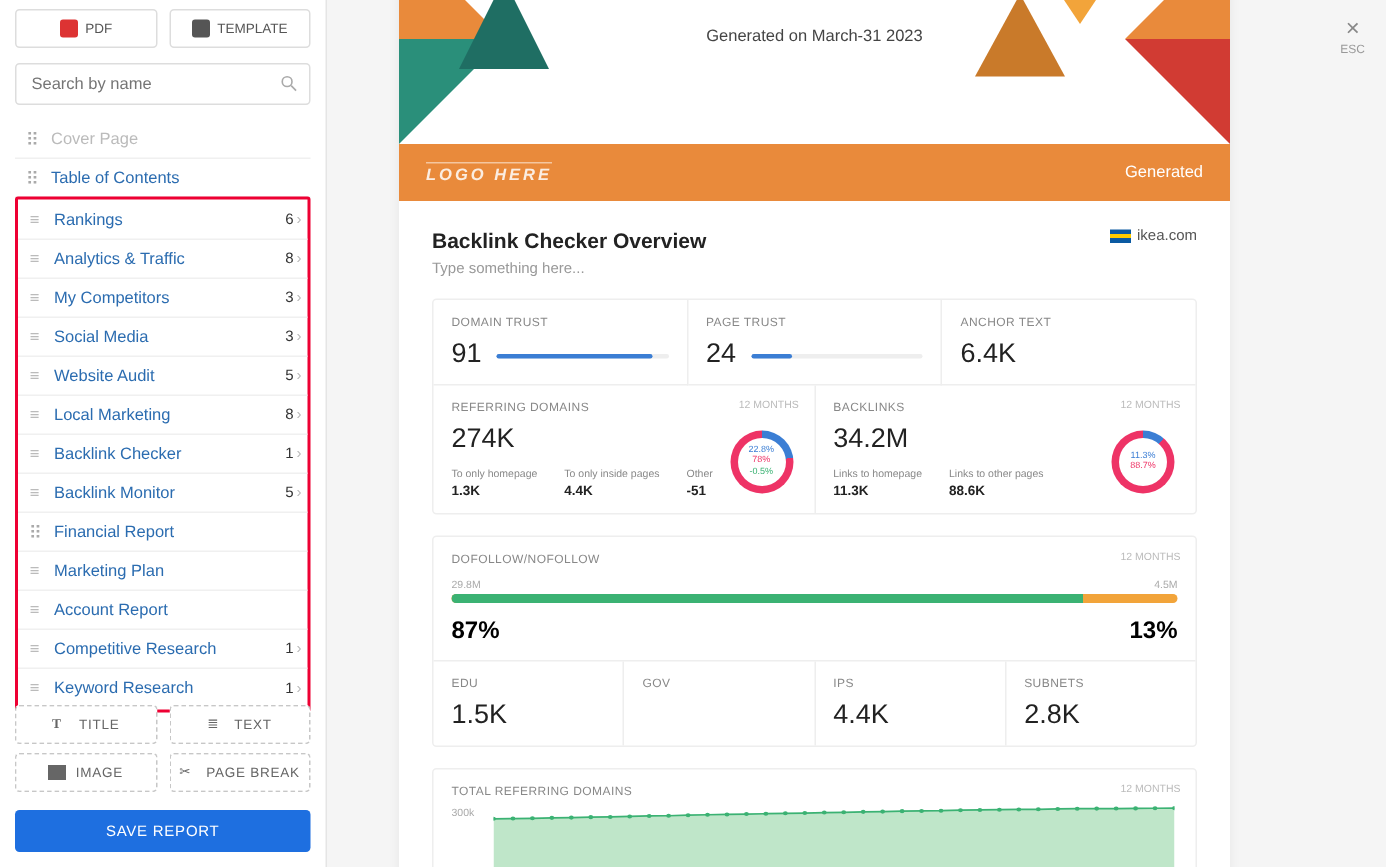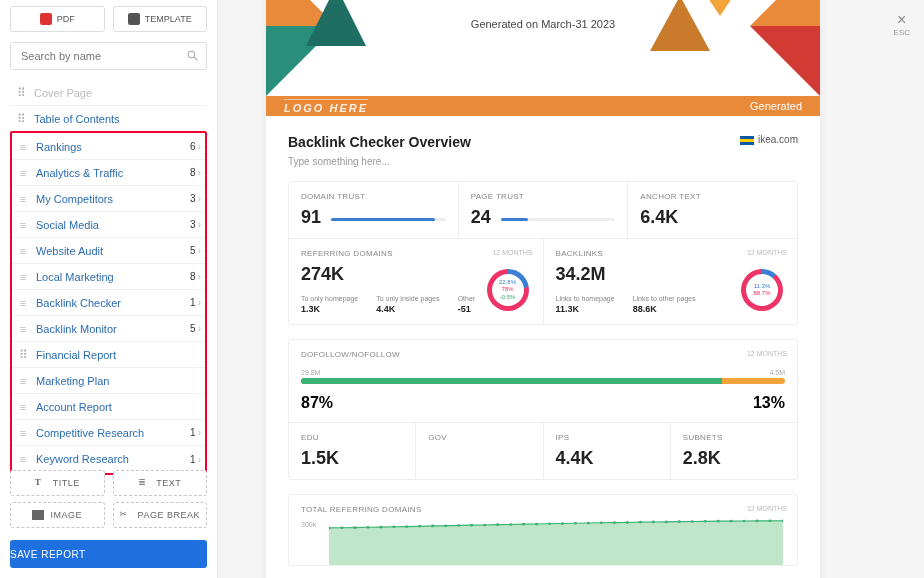--- a/index.html
+++ b/index.html
@@ -23,42 +23,42 @@
   .nav-item .chev { color:#bbb; font-size:10px; }
   .nav-item.disabled { color:#bbb; }
   .nav-item.plain-drag .drag { color:#aaa; font-size:12px; letter-spacing:-1px;}
   .highlight-box { border:2px solid #e03; border-radius:2px; padding:1px 0; margin-top:-1px; }
 
   .footer-btns { position:absolute; left:10px; bottom:44px; right:10px; }
   .fb-row { display:flex; gap:8px; margin-bottom:6px;}
   .fb { flex:1; height:26px; border:1px dashed #c7c7c7; border-radius:3px; display:flex; align-items:center; justify-content:center; gap:6px; font-size:9px; letter-spacing:0.5px; color:#666; background:#fff;}
   .fb svg, .fb .ico { width:12px; height:12px; }
 
-  .save-btn { position:absolute; left:10px; right:10px; bottom:10px; height:28px; background:#1e6fe0; color:#fff; font-size:10px; letter-spacing:0.5px; display:flex; align-items:center; justify-content:flex-start; border-radius:3px; cursor:pointer;}
+  .save-btn { position:absolute; left:10px; right:10px; bottom:10px; height:28px; background:#1e6fe0; color:#fff; font-size:10px; letter-spacing:0.5px; display:flex; align-items:center; justify-content:center; border-radius:3px; cursor:pointer;}
 
   .canvas { position:absolute; left:218px; right:56px; top:0; bottom:0; padding:0 48px; overflow:hidden; }
   .page { background:#fff; width:100%; height:700px; box-shadow:0 0 8px rgba(0,0,0,0.06); position:relative; margin-top:-44px;}
   .hero { height:140px; background:#fff; position:relative; overflow:hidden;}
   .hero .geo { position:absolute; inset:0; }
   .tri { position:absolute; width:0; height:0; }
   .hero .gen { position:absolute; left:0; right:0; top:62px; text-align:center; font-size:11px; color:#444;}
-  .logo-bar { height:20px; background:#e98a3b; display:flex; align-items:center; justify-content:space-between; padding:0 18px; color:#fff; font-size:11px;}
+  .logo-bar { height:38px; background:#e98a3b; display:flex; align-items:center; justify-content:space-between; padding:0 18px; color:#fff; font-size:11px;}
   .logo-bar .logo { letter-spacing:2px; font-weight:600; font-style:italic; opacity:0.85; border-top:1px solid rgba(255,255,255,0.6); padding-top:2px;}
   .content { padding:18px 22px; }
   .ptitle { font-size:14px; font-weight:700; color:#222; margin-bottom:6px;}
   .psub { font-size:10px; color:#999; margin-bottom:14px;}
   .domain-tag { float:right; font-size:10px; color:#555;}
   .domain-tag .flag { display:inline-block; width:14px; height:9px; background:linear-gradient(to bottom,#0b5aa2 33%,#ffcc00 33% 66%,#0b5aa2 66%); vertical-align:middle; margin-right:4px;}
 
   .metrics { border:1px solid #eee; border-radius:3px; }
   .mrow { display:flex; }
   .mcell { border-right:1px solid #eee; border-bottom:1px solid #eee; padding:10px 12px; flex:1; position:relative;}
   .mcell:last-child { border-right:none; }
   .mlabel { font-size:8px; letter-spacing:0.3px; color:#888; margin-bottom:6px; text-transform:uppercase;}
-  .mval { font-size:18px; font-weight:700; color:#222;}
+  .mval { font-size:18px; font-weight:400; color:#222;}
   .timelbl { position:absolute; right:10px; top:10px; font-size:7px; color:#bbb;}
   .bar { height:3px; background:#eee; border-radius:2px; margin-top:3px; position:relative;}
   .bar-fill { position:absolute; left:0; top:0; bottom:0; border-radius:2px;}
   .sublabels { display:flex; gap:18px; margin-top:10px;}
   .sublabels div { font-size:7px; color:#888;}
   .sublabels div b { display:block; font-size:9px; color:#222; margin-top:2px;}
   .donut { position:absolute; right:14px; top:30px; width:42px; height:42px; border-radius:50%; }
   .donut .inner { position:absolute; inset:5px; border-radius:50%; background:#fff; display:flex; flex-direction:column; align-items:center; justify-content:center; font-size:6px; line-height:1.2;}
   .donut .a{color:#3b7ed4;} .donut .b{color:#e36;} .donut .c{color:#3bb273;}
 

